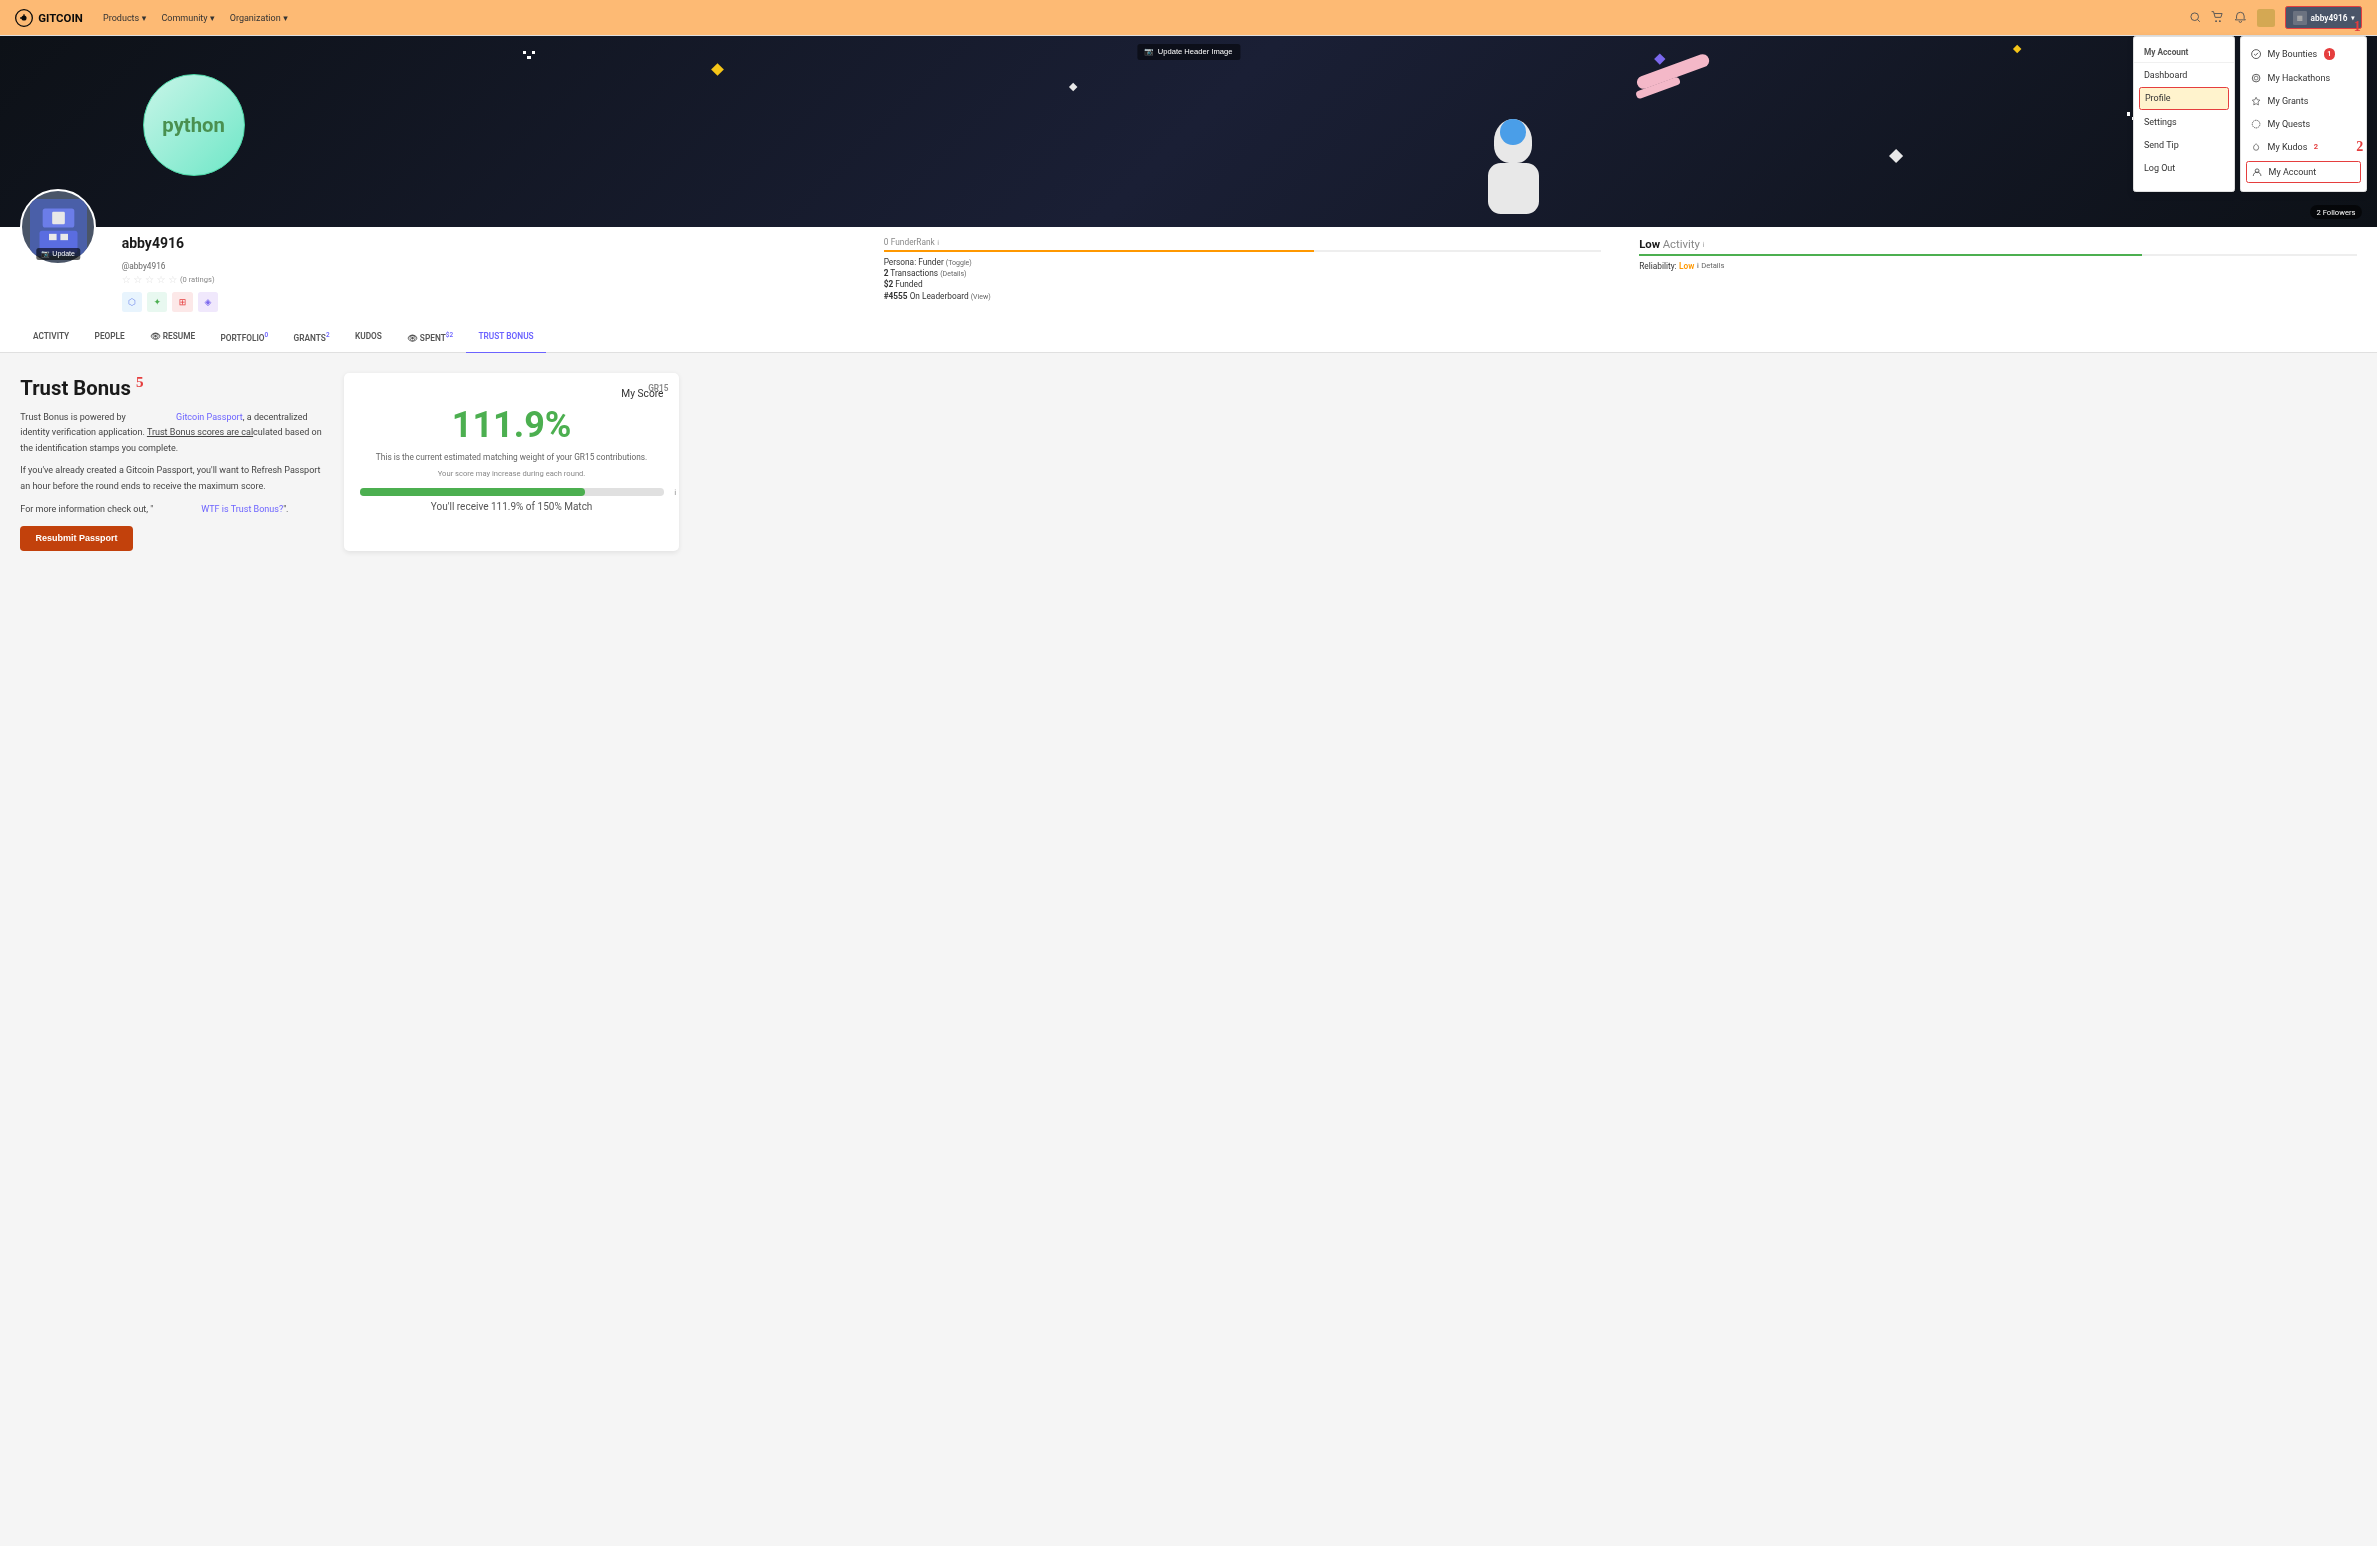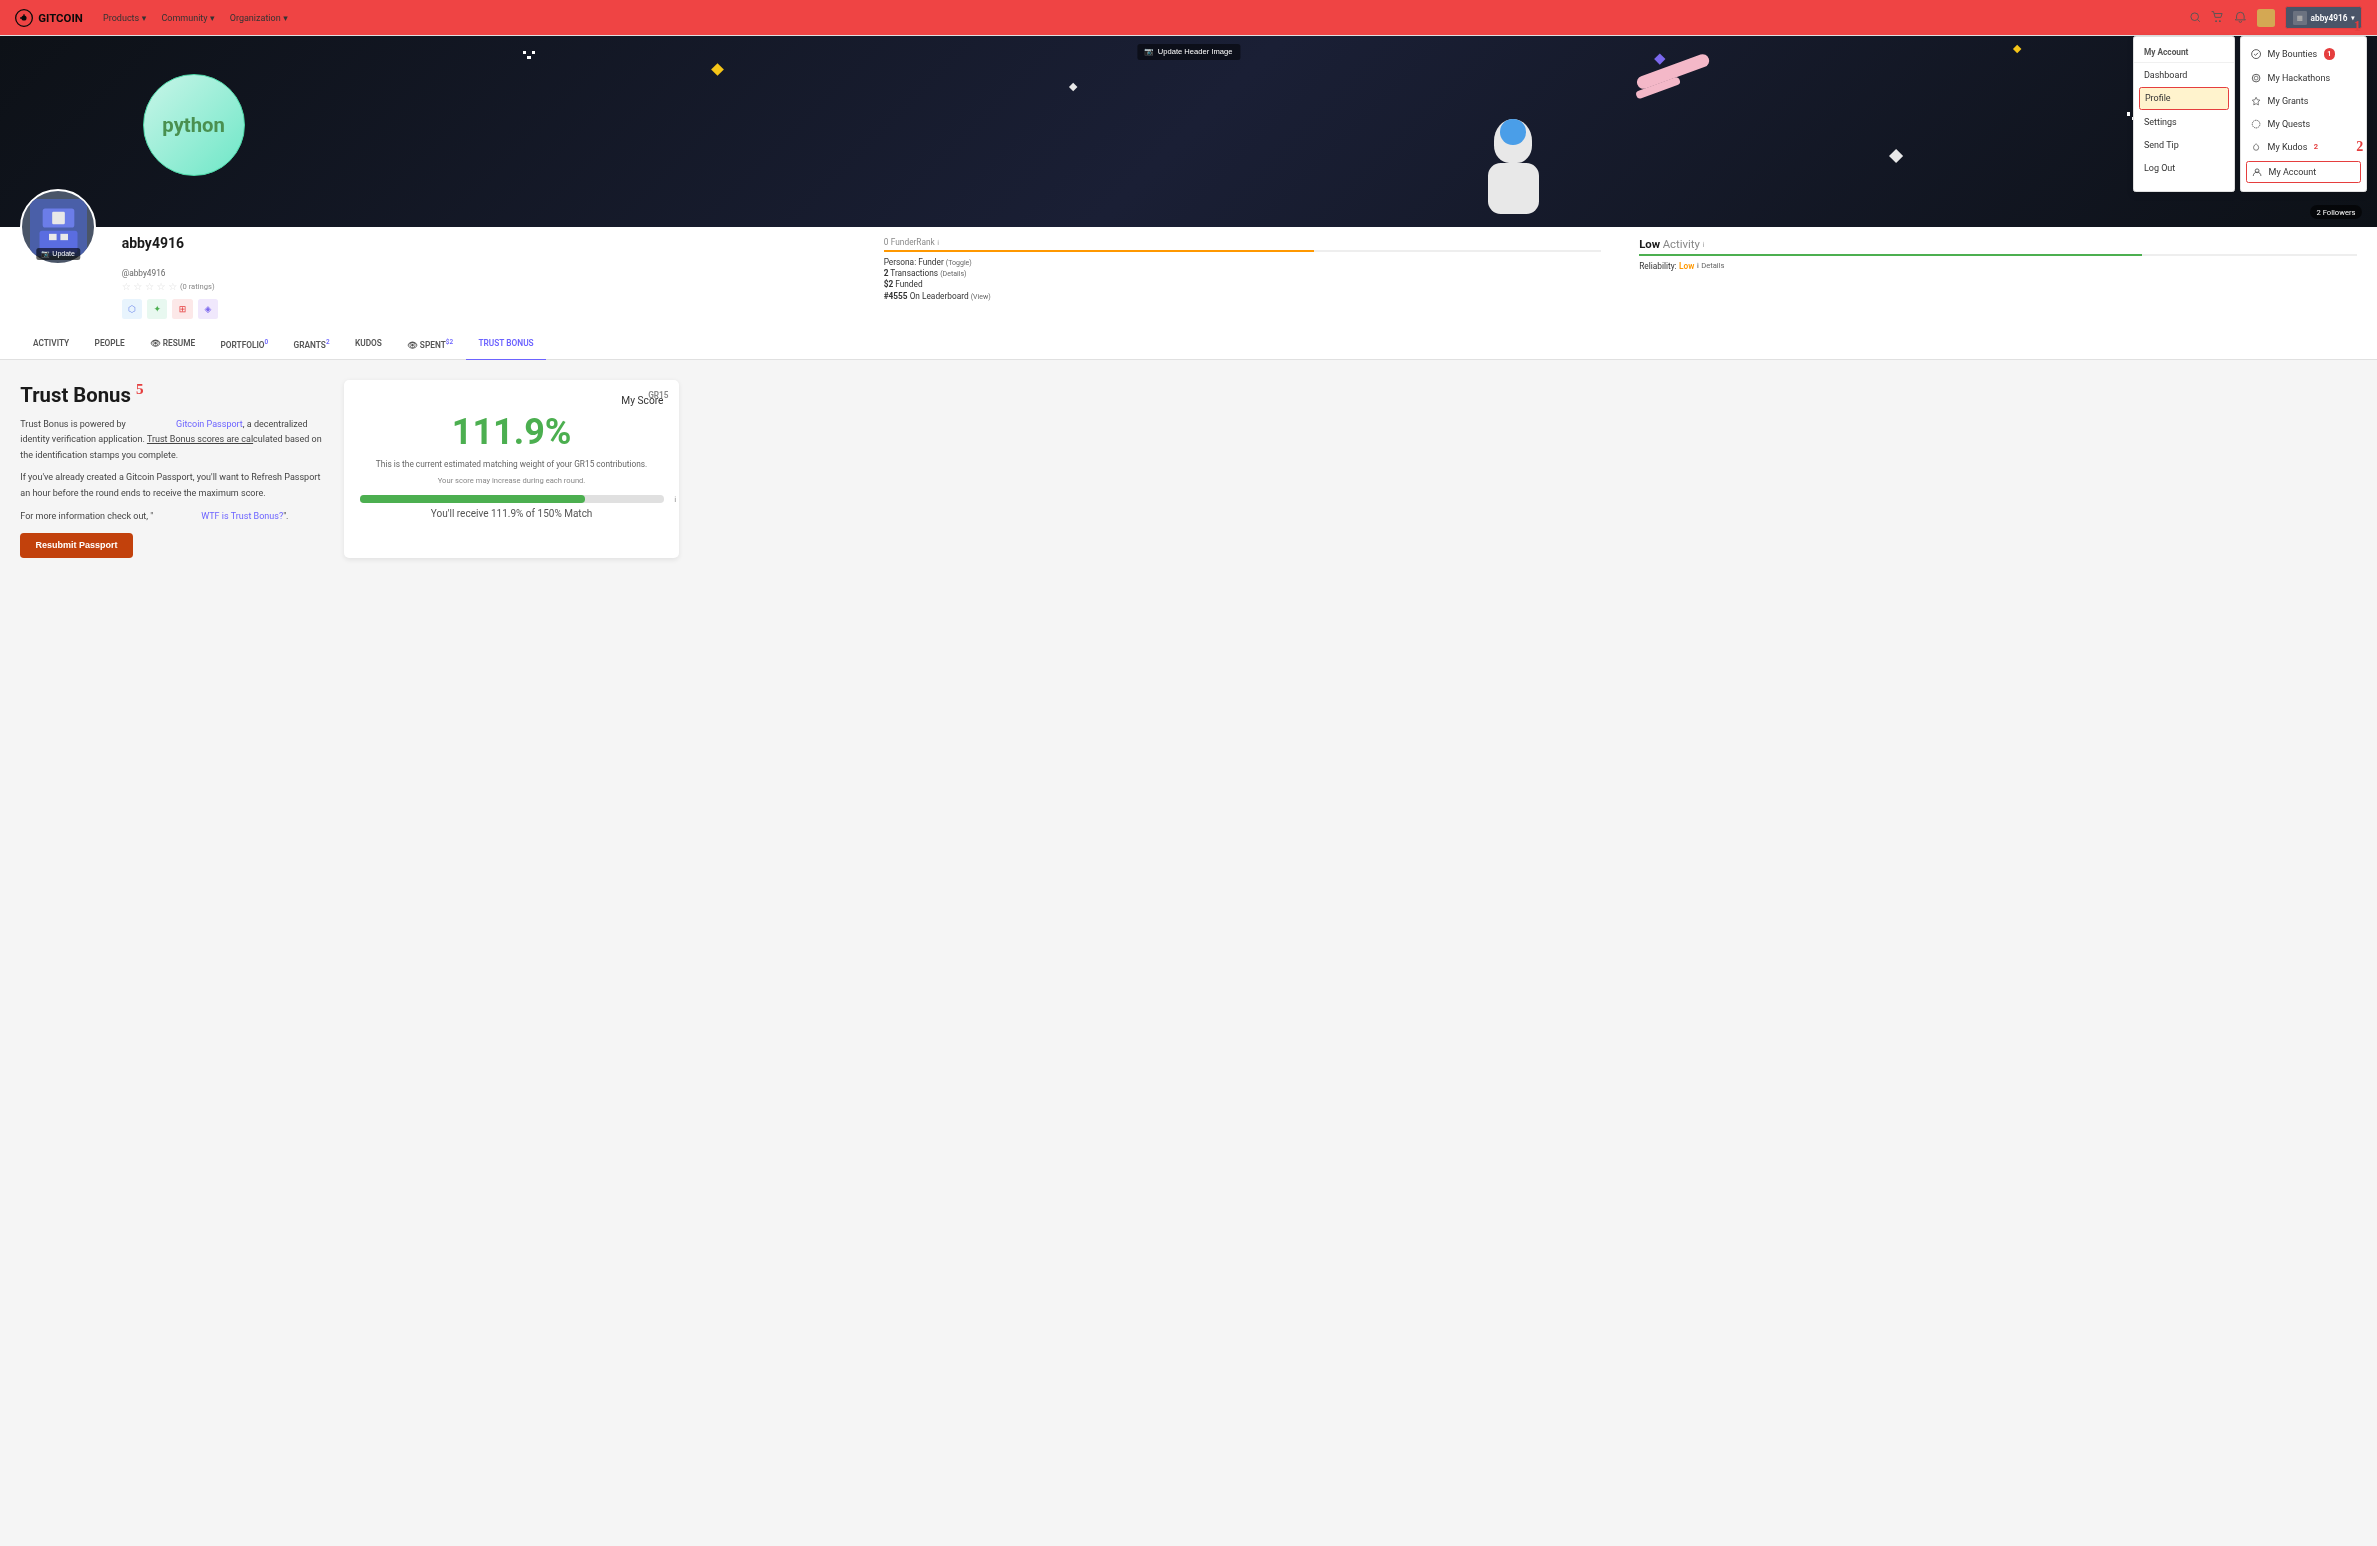--- a/index.html
+++ b/index.html
@@ -1,21 +1,21 @@
 <!DOCTYPE html>
 <html style="font-size:10.2px"><head>
   <meta charset="utf-8">
   <style>
     * { margin: 0; padding: 0; box-sizing: border-box; }
     body { font-family: -apple-system, BlinkMacSystemFont, 'Segoe UI', Roboto, sans-serif; background: #f5f5f5; }
 
     
     .navbar {
       display: flex; align-items: center; justify-content: space-between;
-      background: #ef4444; height: 36px; padding: 0 15.2px;
+      background: #fdba74; height: 36px; padding: 0 15.2px;
       border-bottom: 0.6px solid #e0e0e0; position: relative; z-index: 100;
     }
     .navbar-left { display: flex; align-items: center; gap: 20.3px; }
     .logo { display: flex; align-items: center; gap: 5.1px; font-weight: 700; font-size: 11.4px; color: #0a0a0a; }
     .logo-icon { width: 18px; height: 18px; }
     .nav-links { display: flex; gap: 15.2px; }
     .nav-link { display: flex; align-items: center; gap: 2.5px; font-size: 9px; color: #333; cursor: pointer; }
     .navbar-right { display: flex; align-items: center; gap: 10.2px; }
     .user-btn {
       display: flex; align-items: center; gap: 3.8px;
@@ -92,21 +92,21 @@
       background: #4a5568; border: 2.5px solid #fff;
       display: flex; align-items: center; justify-content: center; overflow: hidden;
     }
     .avatar-update-btn {
       position: absolute; bottom: 5.1px; left: 50%; transform: translateX(-50%);
       background: rgba(0,0,0,0.6); color: #fff; border: none; border-radius: 2.5px;
       padding: 1.9px 5.1px; font-size: 7px; cursor: pointer; white-space: nowrap;
     }
     .profile-info { padding-top: 7.6px; flex: 1; }
     .profile-name { font-size: 14px; font-weight: 700; color: #1a1a1a; }
-    .profile-handle { font-size: 8.3px; color: #666; margin-top: 17px; }
+    .profile-handle { font-size: 8.3px; color: #666; margin-top: 10px; }
     .star-rating { display: flex; align-items: center; gap: 2.5px; margin-top: 3.8px; }
     .star { font-size: 10.2px; color: #ddd; }
     .ratings-count { font-size: 7.6px; color: #888; }
     .profile-badges { display: flex; gap: 5.1px; margin-top: 6.4px; }
     .badge-icon { width: 20.3px; height: 20.3px; border-radius: 2.5px; background: #e8f4fd; display: flex; align-items: center; justify-content: center; font-size: 9px; cursor: pointer; }
 
     
     .profile-stats { display: flex; gap: 38px; padding-top: 10.2px; flex: 2; }
     .stat-block { flex: 1; }
     .stat-label { font-size: 8.3px; color: #888; display: flex; align-items: center; gap: 2.5px; margin-bottom: 2.5px; }

